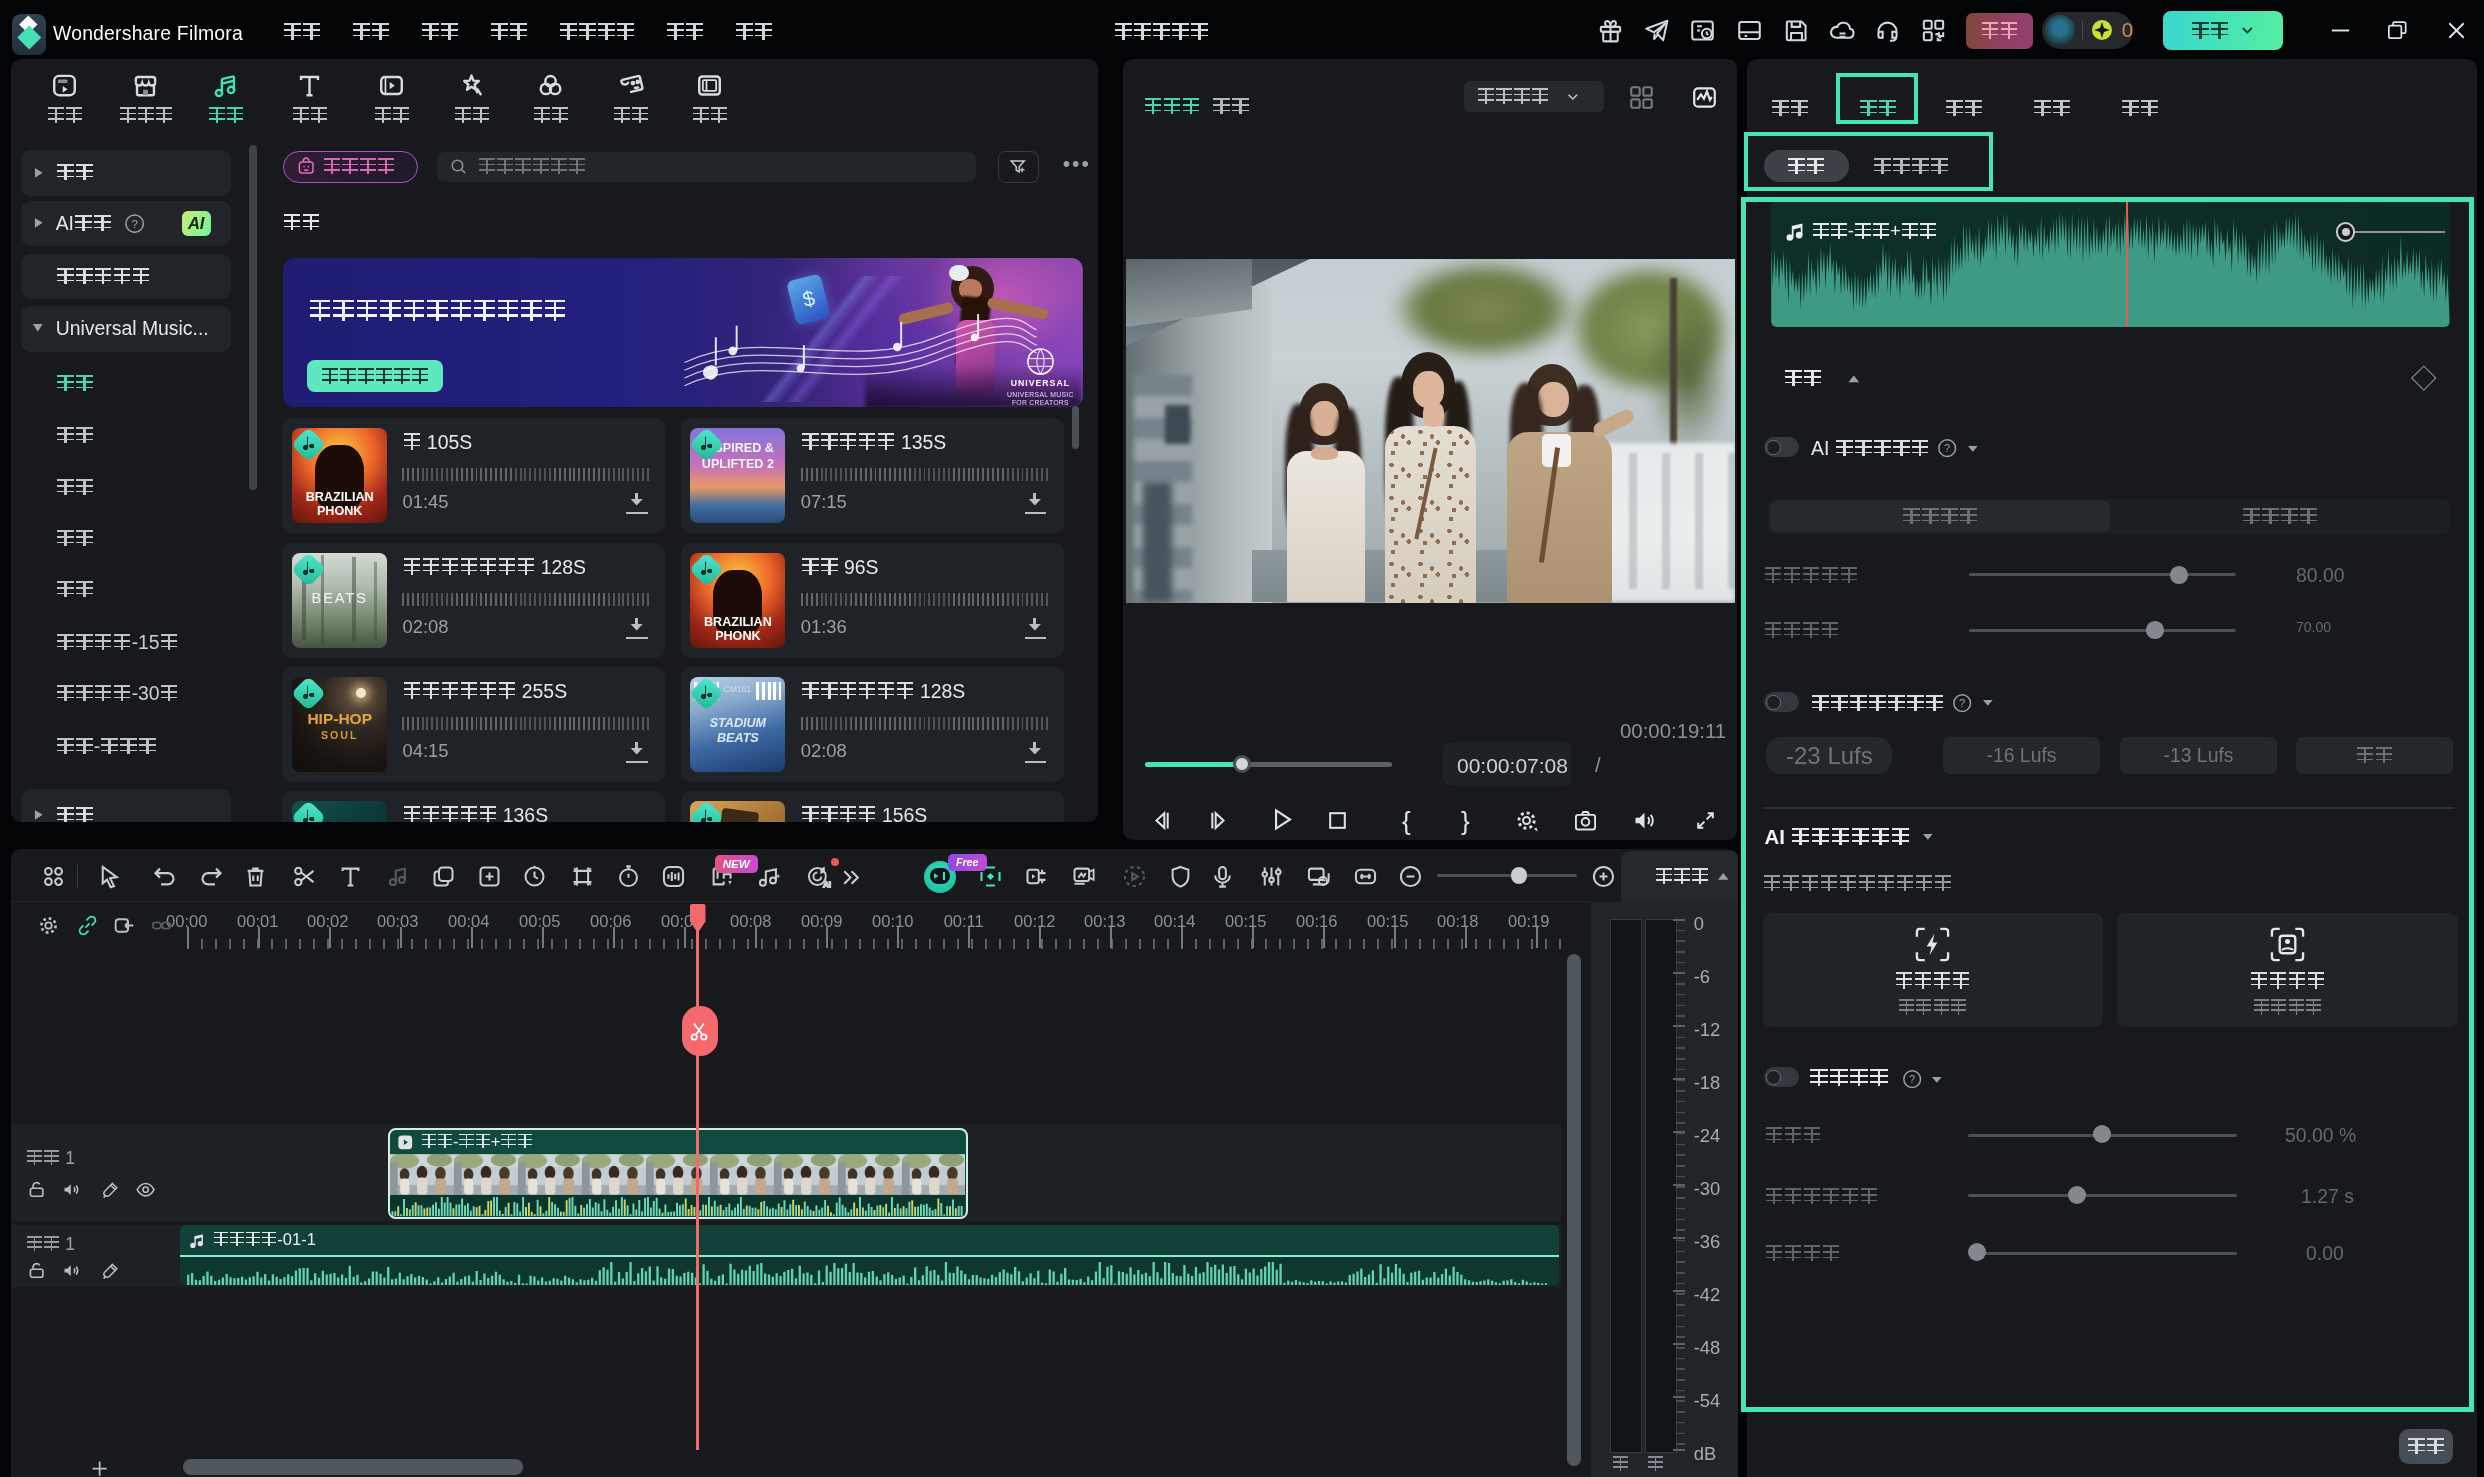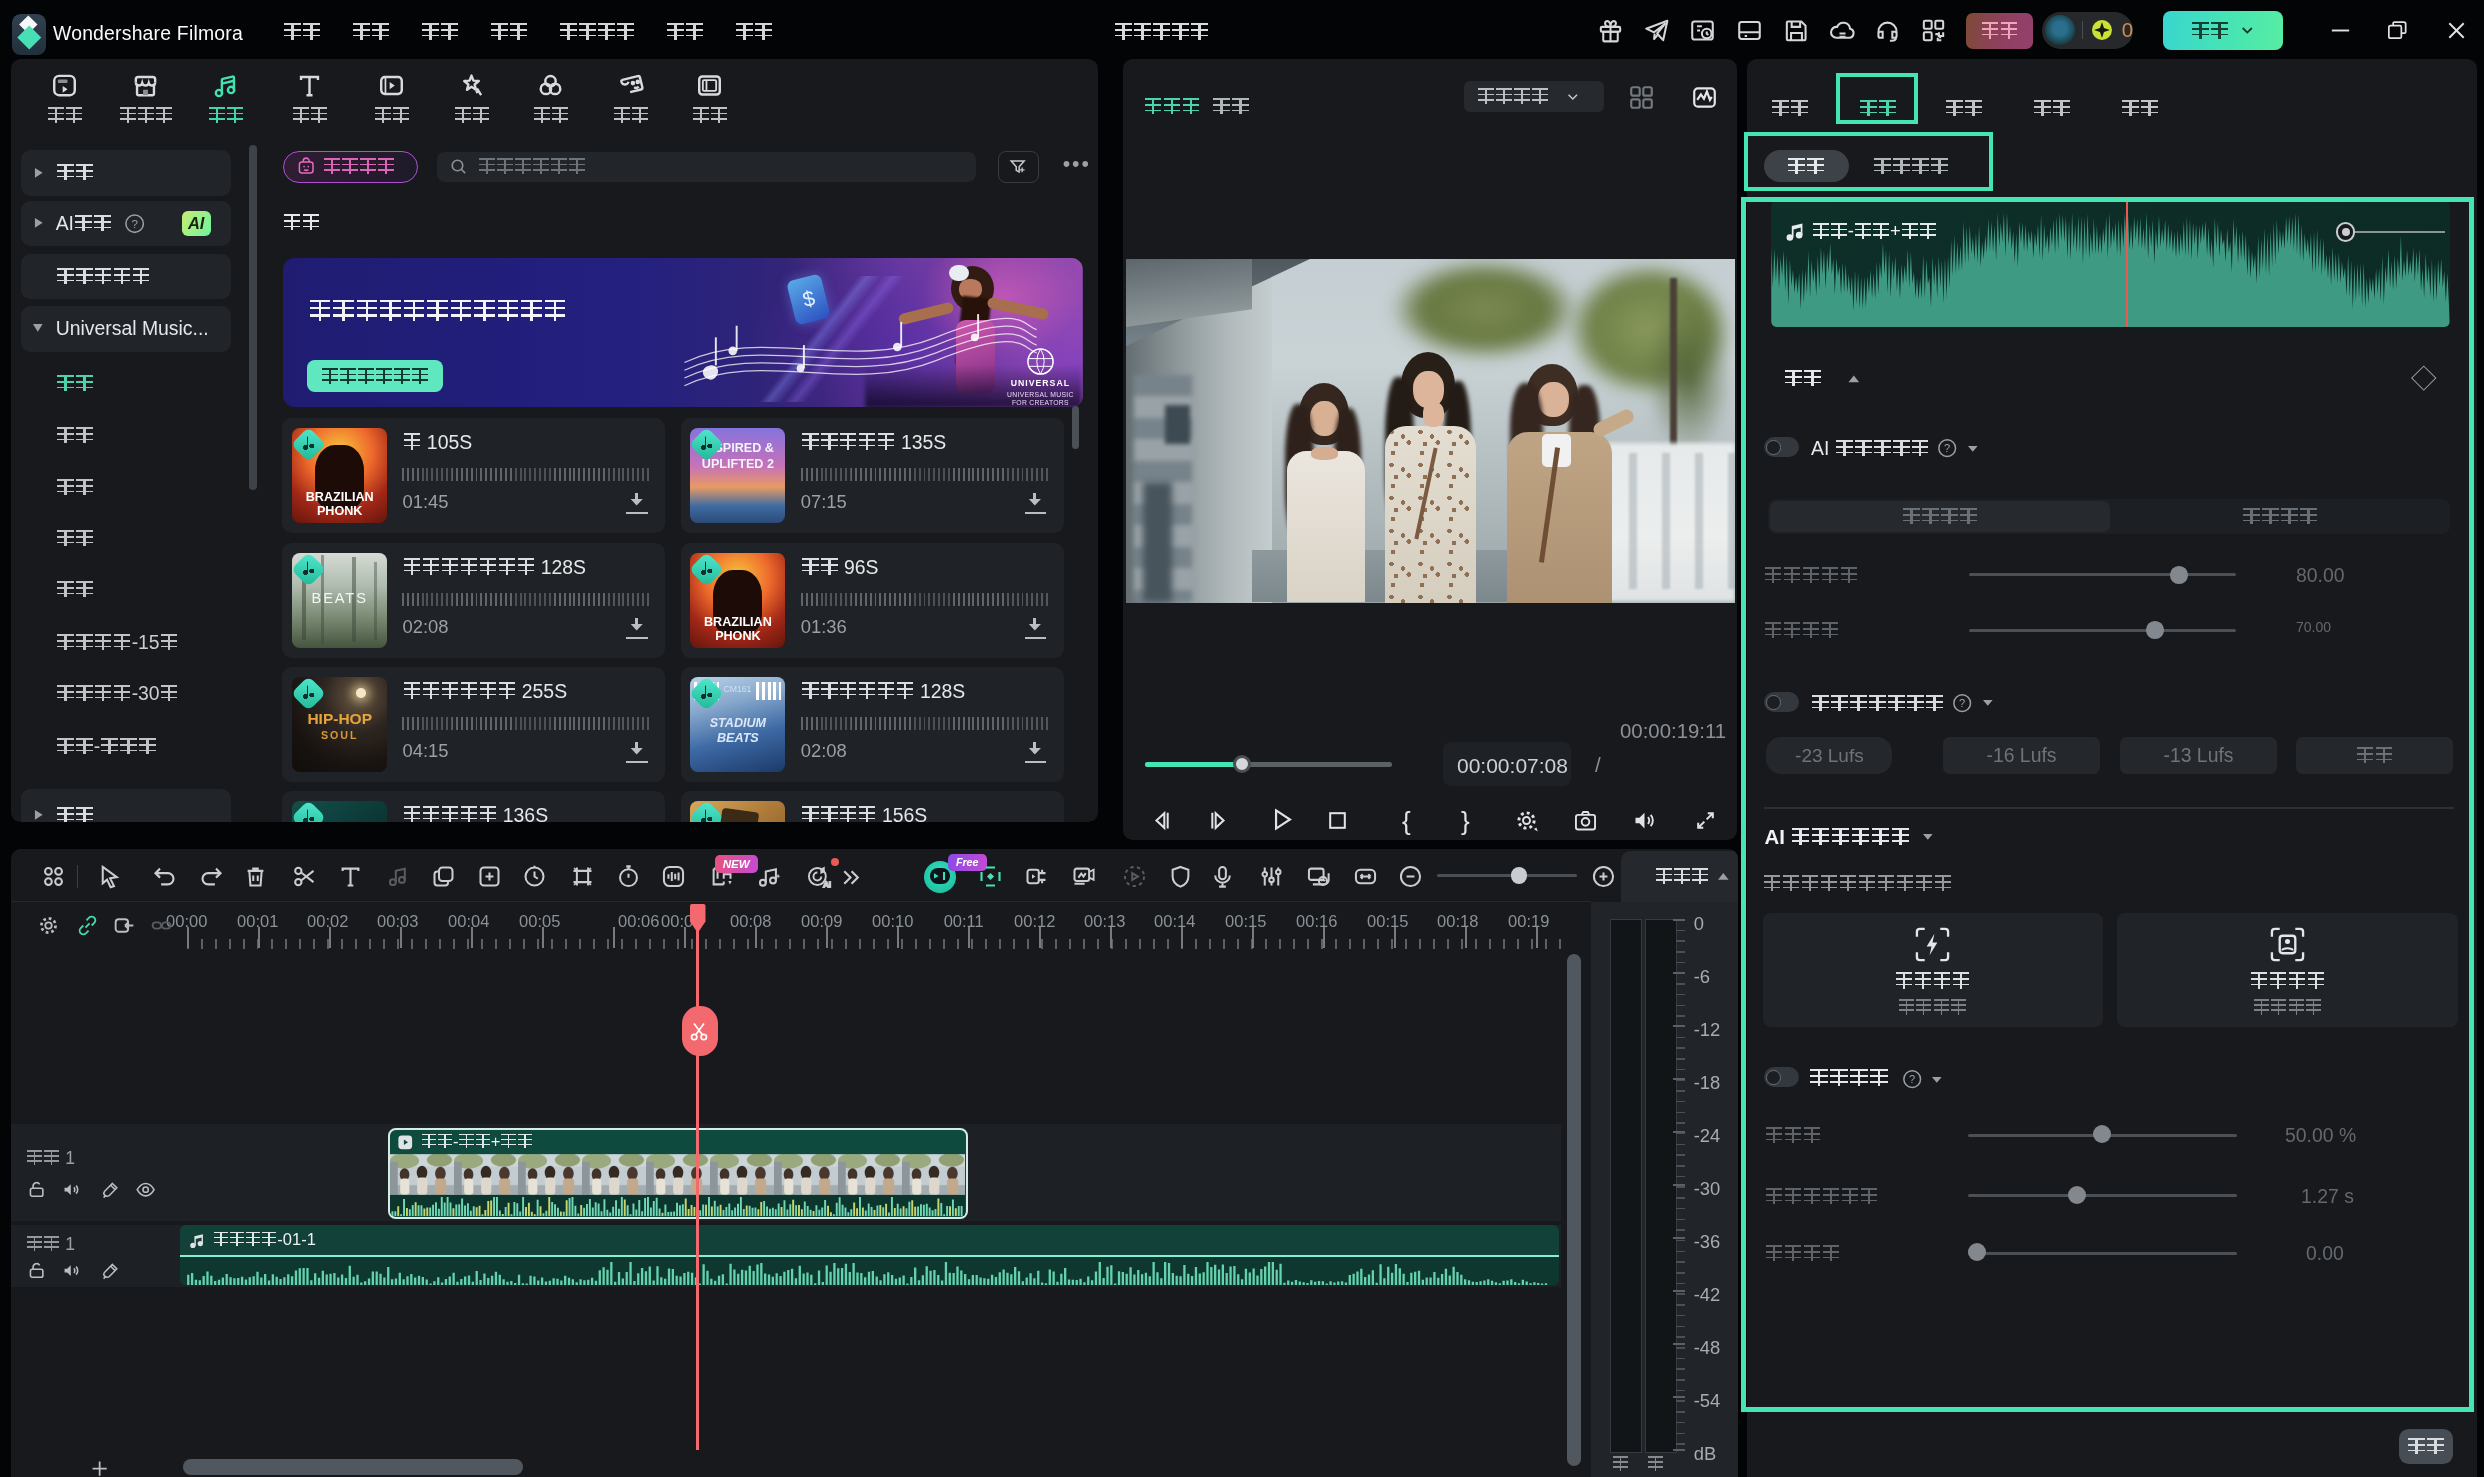--- a/index.html
+++ b/index.html
@@ -654,21 +654,21 @@
   <div class="abs" style="left:19.4px;top:636px;width:14.6px;height:14.6px;border-radius:50%;background:#1b1e22;border:1.5px solid #6a7076"></div>
   <div class="abs" style="left:64px;top:633px;font-size:19.4px;color:#e4e7ea"><i></i><i></i><i></i><i></i><i></i><i></i><i></i></div>
   <svg class="abs" style="left:205px;top:634px" width="20.4" height="20.4" viewBox="0 0 22 22">
       <circle cx="11" cy="11" r="9" fill="none" stroke="#9aa0a6" stroke-width="1.6"></circle>
       <text x="11" y="15.5" font-size="12" fill="#9aa0a6" text-anchor="middle" font-family="Liberation Sans">?</text>
     </svg>
   <svg class="abs" style="left:235px;top:640px" width="11.6" height="7.8" viewBox="0 0 12 8">
       <path d="M1 1l5 6 5-6z" fill="#9aa0a6"></path>
     </svg>
 
-  <div class="abs" style="left:19.4px;top:678px;width:126px;height:37px;background:#24272c;border-radius:15px;text-align:center;line-height:37px;font-size:19px;color:#6e747a">-23 Lufs</div>
+  <div class="abs" style="left:19.4px;top:678px;width:126px;height:37px;background:#24272c;border-radius:15px;text-align:center;line-height:37px;font-size:24px;color:#6e747a">-23 Lufs</div>
   <div class="abs" style="left:196px;top:678px;width:157px;height:37px;background:#24272c;border-radius:6.8px;text-align:center;line-height:37px;font-size:19.4px;color:#6e747a">-16 Lufs</div>
   <div class="abs" style="left:373px;top:678px;width:157px;height:37px;background:#24272c;border-radius:6.8px;text-align:center;line-height:37px;font-size:19.4px;color:#6e747a">-13 Lufs</div>
   <div class="abs" style="left:549px;top:678px;width:157px;height:37px;background:#24272c;border-radius:6.8px;text-align:center;line-height:37px;font-size:19.4px;color:#6e747a"><i></i><i></i></div>
 
   <div class="abs" style="left:16.5px;top:748px;width:690px;height:1.5px;background:#2c3035"></div>
 
   <div class="abs" style="left:17.5px;top:767px;font-size:20.4px;font-weight:bold;color:#f0f2f4">AI <i></i><i></i><i></i><i></i><i></i><i></i></div>
   <svg class="abs" style="left:175px;top:774px" width="11.6" height="7.8" viewBox="0 0 12 8">
       <path d="M1 1l5 6 5-6z" fill="#9aa0a6"></path>
     </svg>
@@ -931,21 +931,21 @@
       <path d="M6.5 1 12 8H1z" fill="#9aa0a6"></path>
     </svg>
 
   <div id="ruler" class="abs" style="left:0;top:53px;width:1557px;height:47px">
     <div class="abs" style="left:142px;top:9.7px;width:68px;text-align:center;font-size:16.5px;color:#8b9196">00:00</div>
       <div class="abs" style="left:213px;top:9.7px;width:68px;text-align:center;font-size:16.5px;color:#8b9196">00:01</div>
       <div class="abs" style="left:283px;top:9.7px;width:68px;text-align:center;font-size:16.5px;color:#8b9196">00:02</div>
       <div class="abs" style="left:353px;top:9.7px;width:68px;text-align:center;font-size:16.5px;color:#8b9196">00:03</div>
       <div class="abs" style="left:424px;top:9.7px;width:68px;text-align:center;font-size:16.5px;color:#8b9196">00:04</div>
       <div class="abs" style="left:495px;top:9.7px;width:68px;text-align:center;font-size:16.5px;color:#8b9196">00:05</div>
-      <div class="abs" style="left:594px;top:9.7px;width:68px;text-align:center;font-size:16.5px;color:#8b9196">00:06</div>
+      <div class="abs" style="left:566px;top:9.7px;width:68px;text-align:center;font-size:16.5px;color:#8b9196">00:06</div>
       <div class="abs" style="left:637px;top:9.7px;width:68px;text-align:center;font-size:16.5px;color:#8b9196">00:07</div>
       <div class="abs" style="left:706px;top:9.7px;width:68px;text-align:center;font-size:16.5px;color:#8b9196">00:08</div>
       <div class="abs" style="left:777px;top:9.7px;width:68px;text-align:center;font-size:16.5px;color:#8b9196">00:09</div>
       <div class="abs" style="left:848px;top:9.7px;width:68px;text-align:center;font-size:16.5px;color:#8b9196">00:10</div>
       <div class="abs" style="left:919px;top:9.7px;width:68px;text-align:center;font-size:16.5px;color:#8b9196">00:11</div>
       <div class="abs" style="left:990px;top:9.7px;width:68px;text-align:center;font-size:16.5px;color:#8b9196">00:12</div>
       <div class="abs" style="left:1060px;top:9.7px;width:68px;text-align:center;font-size:16.5px;color:#8b9196">00:13</div>
       <div class="abs" style="left:1130px;top:9.7px;width:68px;text-align:center;font-size:16.5px;color:#8b9196">00:14</div>
       <div class="abs" style="left:1201px;top:9.7px;width:68px;text-align:center;font-size:16.5px;color:#8b9196">00:15</div>
       <div class="abs" style="left:1272px;top:9.7px;width:68px;text-align:center;font-size:16.5px;color:#8b9196">00:16</div>

